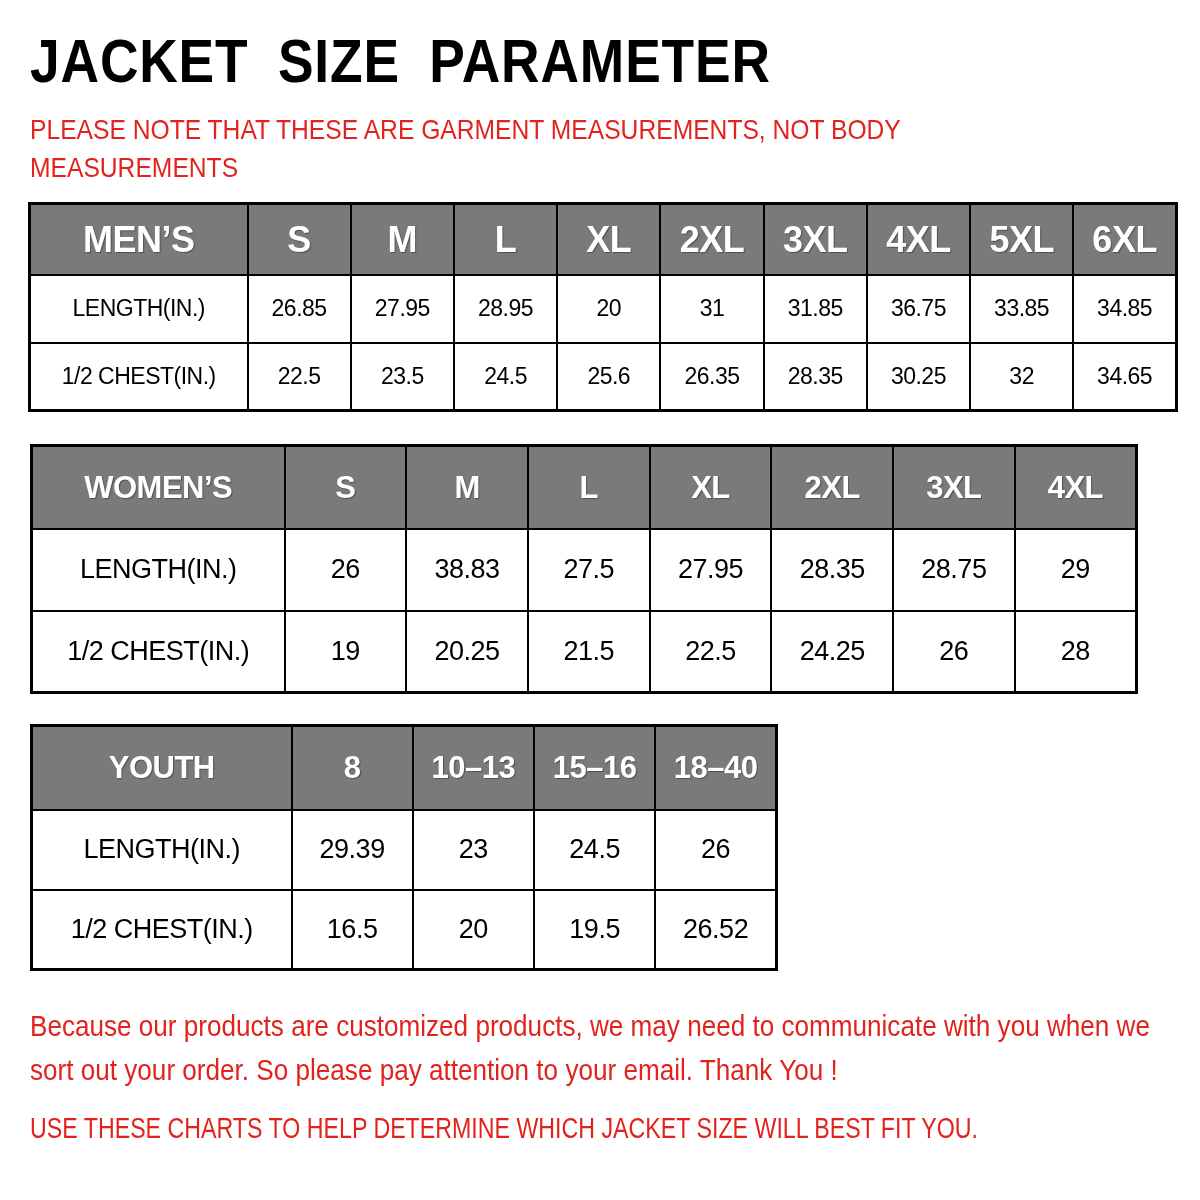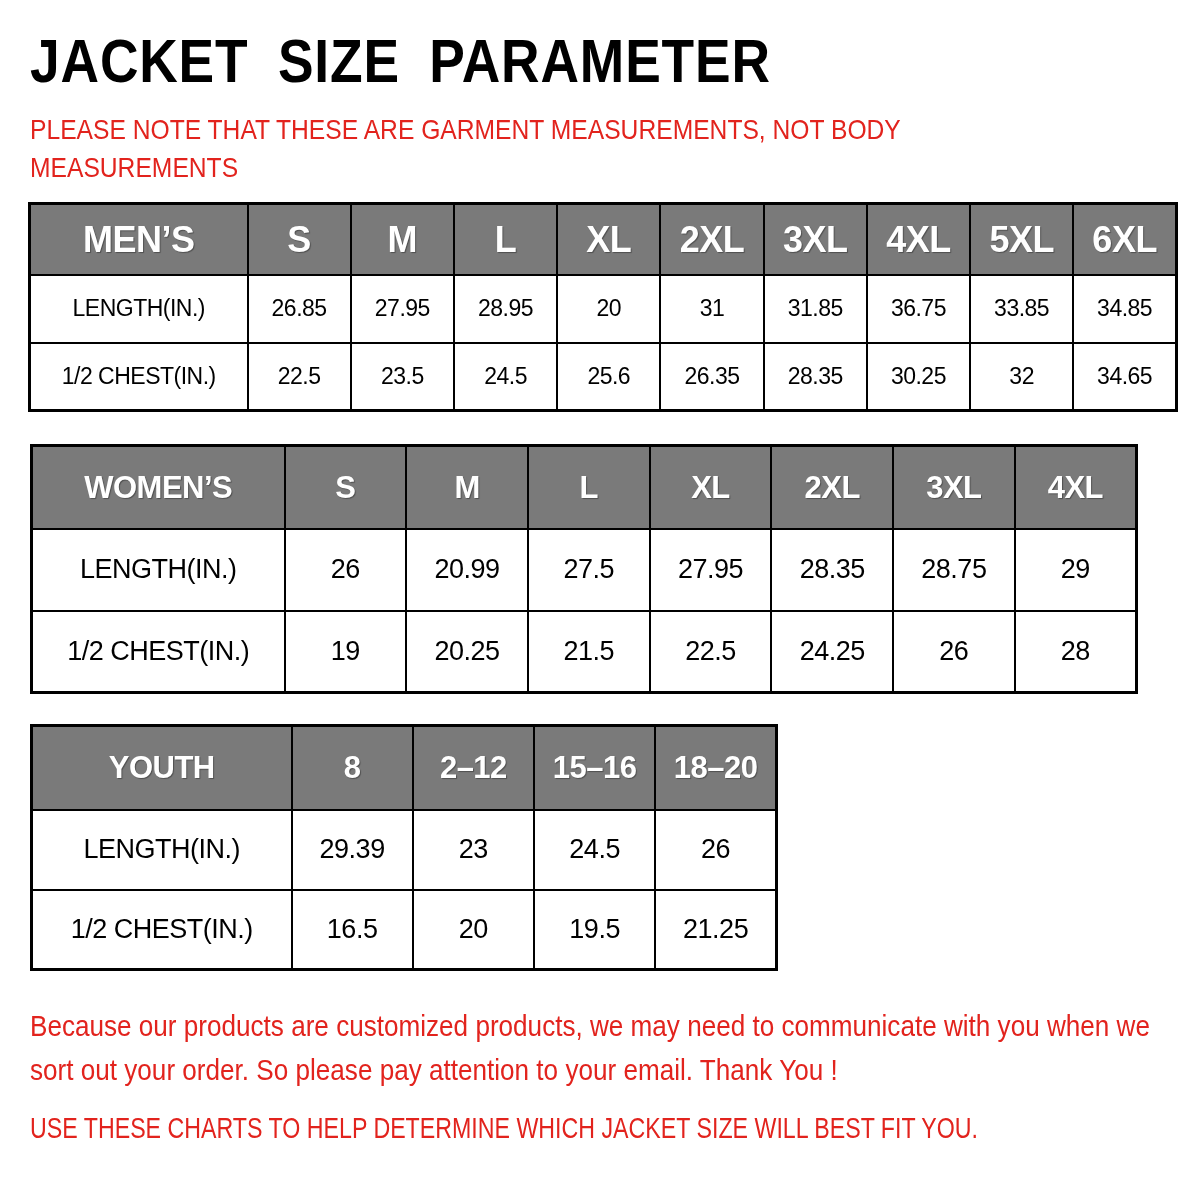--- a/index.html
+++ b/index.html
@@ -148,21 +148,21 @@
           <th>XL</th>
           <th>2XL</th>
           <th>3XL</th>
           <th>4XL</th>
         </tr>
       </thead>
       <tbody>
         <tr>
           <td class="row-label">LENGTH(IN.)</td>
           <td>26</td>
-          <td>20.99</td>
+          <td>38.83</td>
           <td>27.5</td>
           <td>27.95</td>
           <td>28.35</td>
           <td>28.75</td>
           <td>29</td>
         </tr>
         <tr>
           <td class="row-label">1/2 CHEST(IN.)</td>
           <td>19</td>
           <td>20.25</td>
@@ -180,39 +180,39 @@
         <col class="label-col">
         <col>
         <col>
         <col>
         <col>
       </colgroup>
       <thead>
         <tr>
           <th>YOUTH</th>
           <th>8</th>
-          <th>2–12</th>
+          <th>10–13</th>
           <th>15–16</th>
-          <th>18–20</th>
+          <th>18–40</th>
         </tr>
       </thead>
       <tbody>
         <tr>
           <td class="row-label">LENGTH(IN.)</td>
           <td>29.39</td>
           <td>23</td>
           <td>24.5</td>
           <td>26</td>
         </tr>
         <tr>
           <td class="row-label">1/2 CHEST(IN.)</td>
           <td>16.5</td>
           <td>20</td>
           <td>19.5</td>
-          <td>21.25</td>
+          <td>26.52</td>
         </tr>
       </tbody>
     </table>
 
   <p class="footer-para">Because our products are customized products, we may need to communicate with you when we sort out your order. So please pay attention to your email. Thank You !</p>
 
   <p class="footer-caps">USE THESE CHARTS TO HELP DETERMINE WHICH JACKET SIZE WILL BEST FIT YOU.</p>
 
 </div>
 

